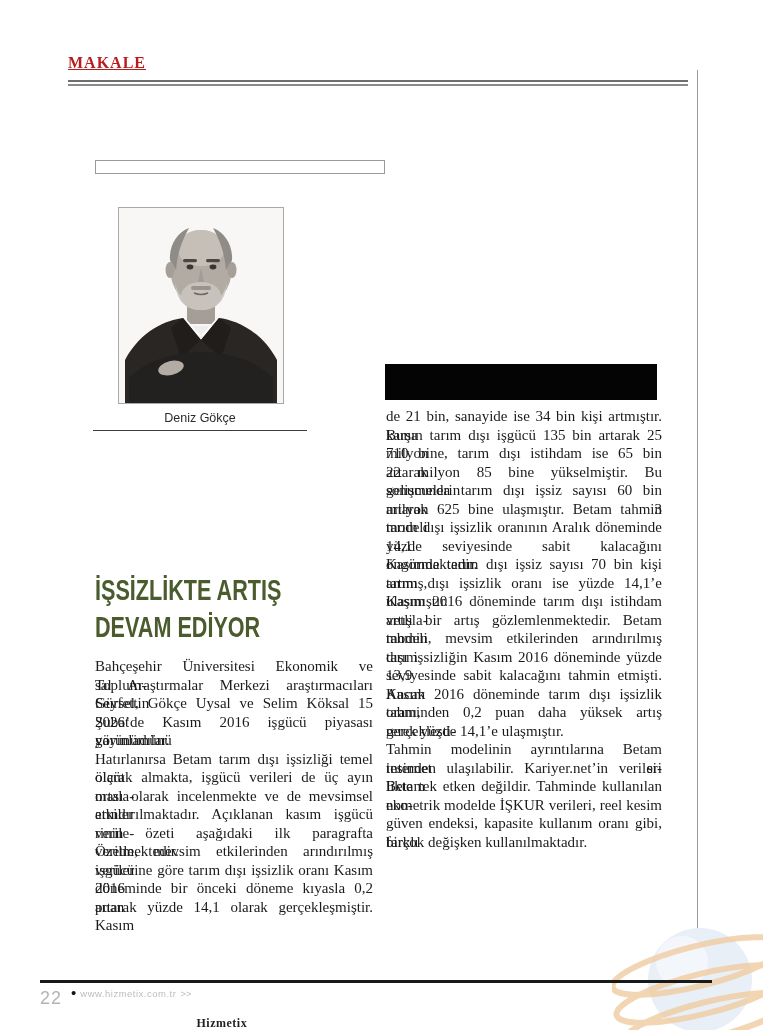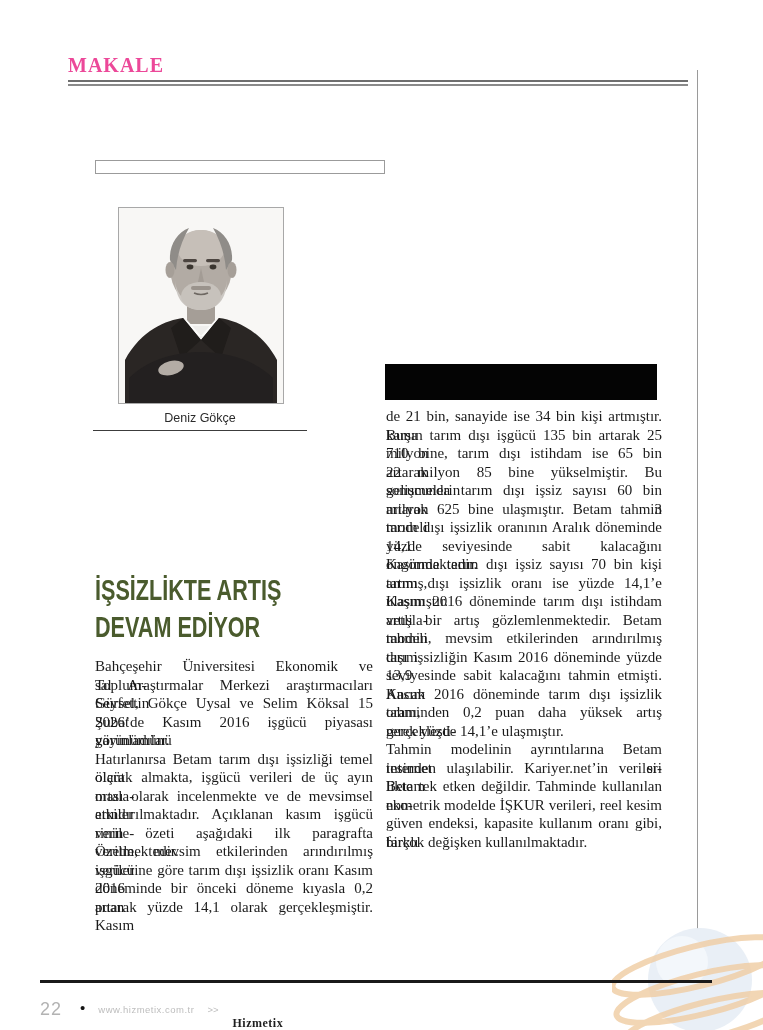--- a/index.html
+++ b/index.html
@@ -4,22 +4,22 @@
 <style>
   html,body{margin:0;padding:0;}
   body{background:#e9e9e9;font-family:"Liberation Serif",serif;}
   .page{
     position:relative;width:763px;height:1030px;background:#ffffff;
     overflow:hidden;margin:0 auto;
   }
   
   .masthead{
     position:absolute;left:68px;top:54px;
-    font-family:"Liberation Serif",serif;font-weight:700;font-size:20px;
-    letter-spacing:1px;color:#ec4899;
+    font-family:"Liberation Serif",serif;font-weight:700;font-size:16px;
+    letter-spacing:1px;color:#b91c1c;text-decoration:underline;
   }
   .double-rule{
     position:absolute;left:68px;top:80px;width:620px;height:2px;
     border-top:2px solid #6e6e6e;border-bottom:2px solid #8a8a8a;
   }
   .v-rule{
     position:absolute;left:697px;top:70px;width:1px;height:868px;background:#9a9a9a;
   }
   
   .empty-box{
@@ -59,23 +59,22 @@
   #right-col{left:386px;top:407px;width:276px;}
   
   .redaction-bar{
     position:absolute;left:385px;top:364px;width:272px;height:36px;background:#040404;
   }
   
   .footer-rule{
     position:absolute;left:40px;top:980px;width:672px;height:3px;background:#191919;
   }
   .footer{
-    position:absolute;left:40px;top:988px;display:flex;align-items:center;
+    position:absolute;left:40px;top:988px;display:flex;
     font-family:"Liberation Sans",sans-serif;
-    gap:9px;
   }
   .page-number{font-size:18px;color:#b3b3b3;letter-spacing:1px;}
   .footer-bullet{font-size:15px;color:#141414;margin-left:9px;margin-top:-4px;}
   .footer-url{font-size:9.5px;color:#bdbdbd;letter-spacing:0.5px;margin-left:4px;}
   .footer-sep{font-size:9.5px;color:#bdbdbd;margin-left:4px;}
   .footer-brand{
     font-family:"Liberation Serif",serif;font-weight:700;font-size:12px;
     color:#1f1f1f;margin-left:5px;letter-spacing:0.5px;margin-top:28px;
   }
   

